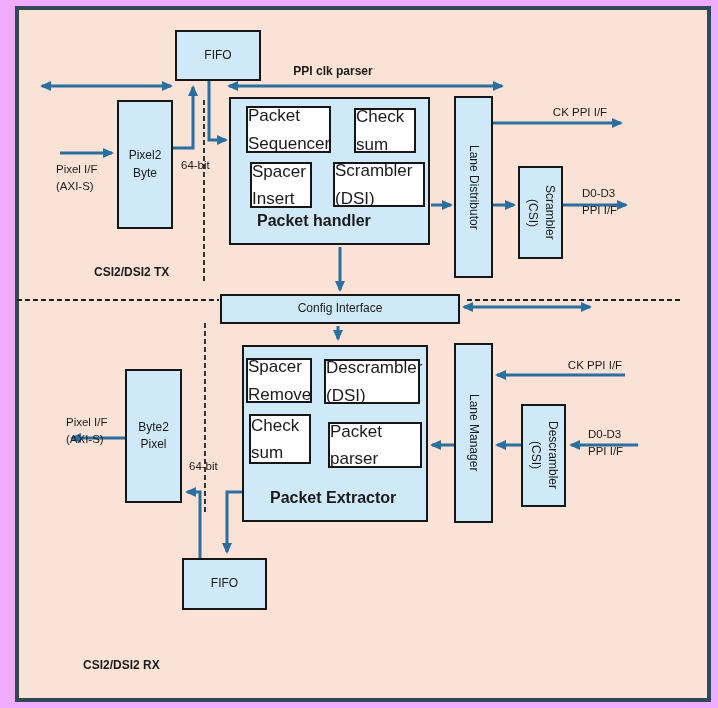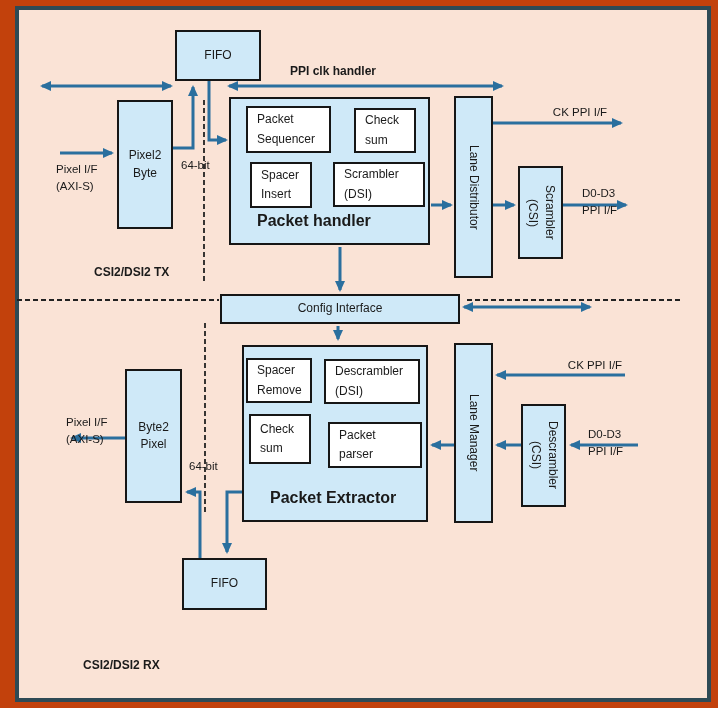--- a/index.html
+++ b/index.html
@@ -1,30 +1,30 @@
 <!DOCTYPE html>
 <html style="--background: #fae3d6; --block-fill: #cfe9f8; --block-border: #161616; --arrow: #2a6f9e; --frame-border: #2e4a55; --text: #1a1a1a;"><head>
 <meta charset="utf-8">
 <style>
   :root{
     --background:#fae3d6; --block-fill:#cfe9f8; --block-border:#161616;
     --arrow:#2a6f9e; --frame-border:#2e4a55; --text:#1a1a1a;
   }
   html,body{margin:0;padding:0;background:#ffffff;}
-  #canvas{position:relative;width:718px;height:708px;background:#c2410c;overflow:hidden;
+  #canvas{position:relative;width:718px;height:708px;background:#f0abfc;overflow:hidden;
           font-family:"Liberation Sans",sans-serif;color:var(--text);}
   #frame{position:absolute;left:15px;top:6px;width:688px;height:688px;
          background:var(--background);border:4px solid var(--frame-border);}
   .box{position:absolute;background:var(--block-fill);border:2px solid var(--block-border);
        box-sizing:border-box;display:flex;align-items:center;justify-content:center;
        font-size:12px;line-height:1.45;text-align:center;white-space:pre-line;z-index:3;}
   .group{justify-content:flex-start;align-items:flex-start;}
   .wbox{position:absolute;background:#ffffff;border:2px solid var(--block-border);
         box-sizing:border-box;display:flex;align-items:center;justify-content:flex-start;
-        padding-left:9px;font-size:12px;line-height:1.6;text-align:left;white-space:pre-line;z-index:4;}
+        padding-left:0;font-size:17px;line-height:1.6;text-align:left;white-space:pre-line;z-index:4;}
   .vtext{writing-mode:vertical-rl;line-height:1.45;}
   .lbl{position:absolute;font-size:11.5px;line-height:1.5;white-space:pre-line;z-index:6;}
   .bold{font-weight:700;font-size:12px;}
   .center{text-align:center;}
   .grouptitle{position:absolute;left:26px;bottom:11px;font-weight:700;font-size:16px;white-space:nowrap;}
   svg.connectors{position:absolute;left:0;top:0;z-index:5;pointer-events:none;}
   svg .flow{stroke:var(--arrow);stroke-width:3;fill:none;}
   svg .dash{stroke:#222222;stroke-width:1.8;fill:none;stroke-dasharray:5 3;}
 </style>
 </head>
@@ -72,21 +72,21 @@
   <div class="box vtext" style="left:454px;top:343px;width:39px;height:180px">Lane Manager</div>
 
   <div class="box vtext" style="left:521px;top:404px;width:45px;height:103px">Descrambler
 (CSI)</div>
 
   <div class="box" style="left:125px;top:369px;width:57px;height:134px">Byte2
 Pixel</div>
 
   <div class="box" style="left:182px;top:558px;width:85px;height:52px">FIFO</div>
 
-  <div class="lbl bold center" style="left:278px;top:62px;width:110px">PPI clk handler</div>
+  <div class="lbl bold center" style="left:278px;top:62px;width:110px">PPI clk parser</div>
   <div class="lbl" style="left:56px;top:161px">Pixel I/F
 (AXI-S)</div>
   <div class="lbl" style="left:181px;top:157px">64-bit</div>
   <div class="lbl bold" style="left:94px;top:263px">CSI2/DSI2 TX</div>
   <div class="lbl center" style="left:530px;top:104px;width:100px">CK PPI I/F</div>
   <div class="lbl" style="left:582px;top:185px">D0-D3
 PPI I/F</div>
 
 
   <div class="lbl center" style="left:545px;top:357px;width:100px">CK PPI I/F</div>

